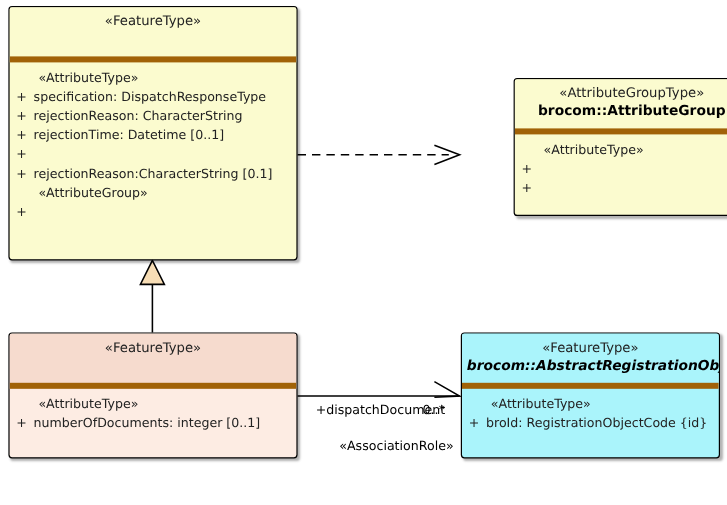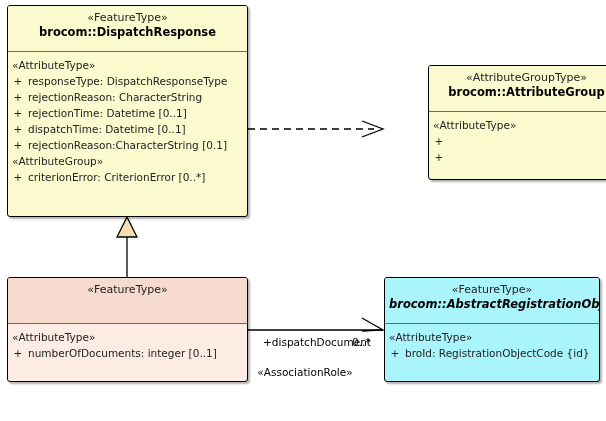--- a/index.html
+++ b/index.html
@@ -21,21 +21,21 @@
     position: absolute;
     border: 1px solid #000000;
     border-radius: 3px;
     box-sizing: border-box;
     box-shadow: 2px 2px 2px rgba(0,0,0,0.30);
     overflow: hidden;
   }
   .uml-head {
     text-align: center;
     padding: 5px 4px 5px 4px;
-    border-bottom: 1px solid #a16207;
+    border-bottom: 5px solid #a16207;
     box-sizing: border-box;
   }
   .stereo {
     font-size: 11px;
     color: #222222;
     line-height: 14px;
     white-space: nowrap;
   }
   .cls-name {
     font-size: 11.5px;
@@ -47,21 +47,21 @@
   .cls-name.italic { font-style: italic; }
 
   .uml-body {
     padding: 5px 0 5px 0;
     box-sizing: border-box;
   }
   .grp-stereo {
     font-size: 10.5px;
     color: #222222;
     line-height: 16px;
-    padding-left: 4px;
+    padding-left: 24px;
     white-space: nowrap;
   }
   .attr-row {
     display: flex;
     align-items: baseline;
     line-height: 16px;
     white-space: nowrap;
   }
   .attr-vis {
     width: 20px;
@@ -113,56 +113,53 @@
 
   <svg class="conn" style="left:0px; top:0px; width:606px; height:421px;">
     <line x1="248" y1="330" x2="383" y2="330" stroke="#000000" stroke-width="1.3"></line>
     <polyline points="362,318 383,330 362,331" fill="none" stroke="#000000" stroke-width="1.3"></polyline>
   </svg>
 
   <div class="edge-label" style="left:352px; top:335px;">0..*</div>
 
   <div class="edge-label center" style="left:256px; top:335px; width:122px;">+dispatchDocument</div>
 
-  <div class="edge-label center" style="left:244px; top:365px; width:122px;">«AssociationRole»</div>
+  <div class="edge-label center" style="left:256px; top:365px; width:122px;text-align:right;">«AssociationRole»</div>
 
   <div class="uml-box pal-yellow" style="left:7px; top:5px; width:241px; height:212px;">
     <div class="uml-head" style="height:46px;">
       <div class="stereo">«FeatureType»</div>
-      <div class="cls-name">brocom::DispatchResponse</div>
-    </div>
-    <div class="uml-body">
-      <div class="grp-stereo">«AttributeType»</div>
-
-      <div class="attr-row">
-        <span class="attr-vis">+</span>
-        <span class="attr-txt">responseType: DispatchResponseType</span>
+    </div>
+    <div class="uml-body">
+      <div class="grp-stereo">«AttributeType»</div>
+
+      <div class="attr-row">
+        <span class="attr-vis">+</span>
+        <span class="attr-txt">specification: DispatchResponseType</span>
       </div>
       <div class="attr-row">
         <span class="attr-vis">+</span>
         <span class="attr-txt">rejectionReason: CharacterString</span>
       </div>
       <div class="attr-row">
         <span class="attr-vis">+</span>
         <span class="attr-txt">rejectionTime: Datetime [0..1]</span>
       </div>
       <div class="attr-row">
         <span class="attr-vis">+</span>
-        <span class="attr-txt">dispatchTime: Datetime [0..1]</span>
       </div>
       <div class="attr-row">
         <span class="attr-vis">+</span>
         <span class="attr-txt">rejectionReason:CharacterString [0.1]</span>
       </div>
 
       <div class="grp-stereo">«AttributeGroup»</div>
 
       <div class="attr-row">
         <span class="attr-vis">+</span>
-        <span class="attr-txt">criterionError: CriterionError [0..*]</span>
       </div>
     </div>
   </div>
 
   <div class="uml-box pal-yellow" style="left:384px; top:65px; width:197px; height:115px;margin-left:44px;">
     <div class="uml-head" style="height:46px;">
       <div class="stereo">«AttributeGroupType»</div>
       <div class="cls-name">brocom::AttributeGroup</div>
     </div>
     <div class="uml-body">

